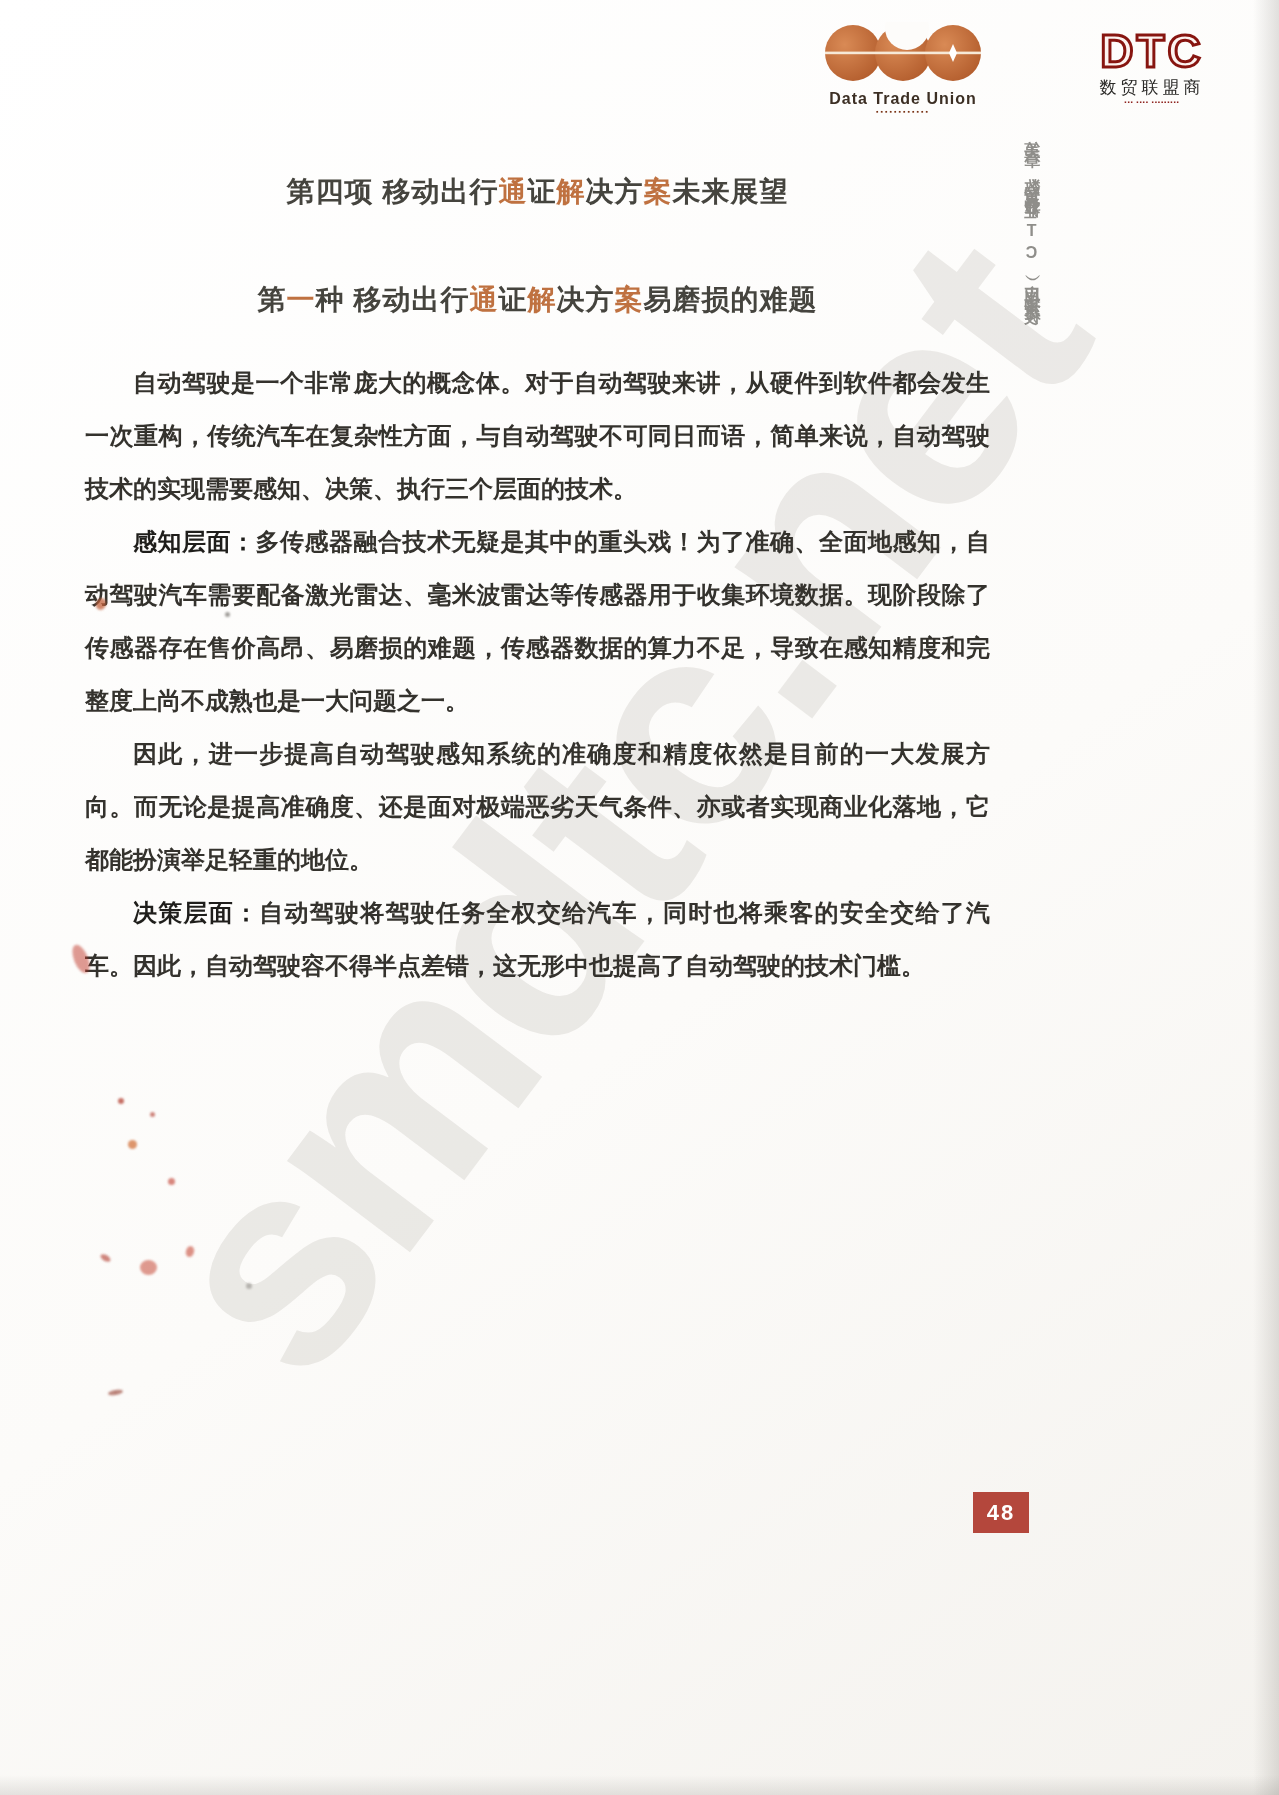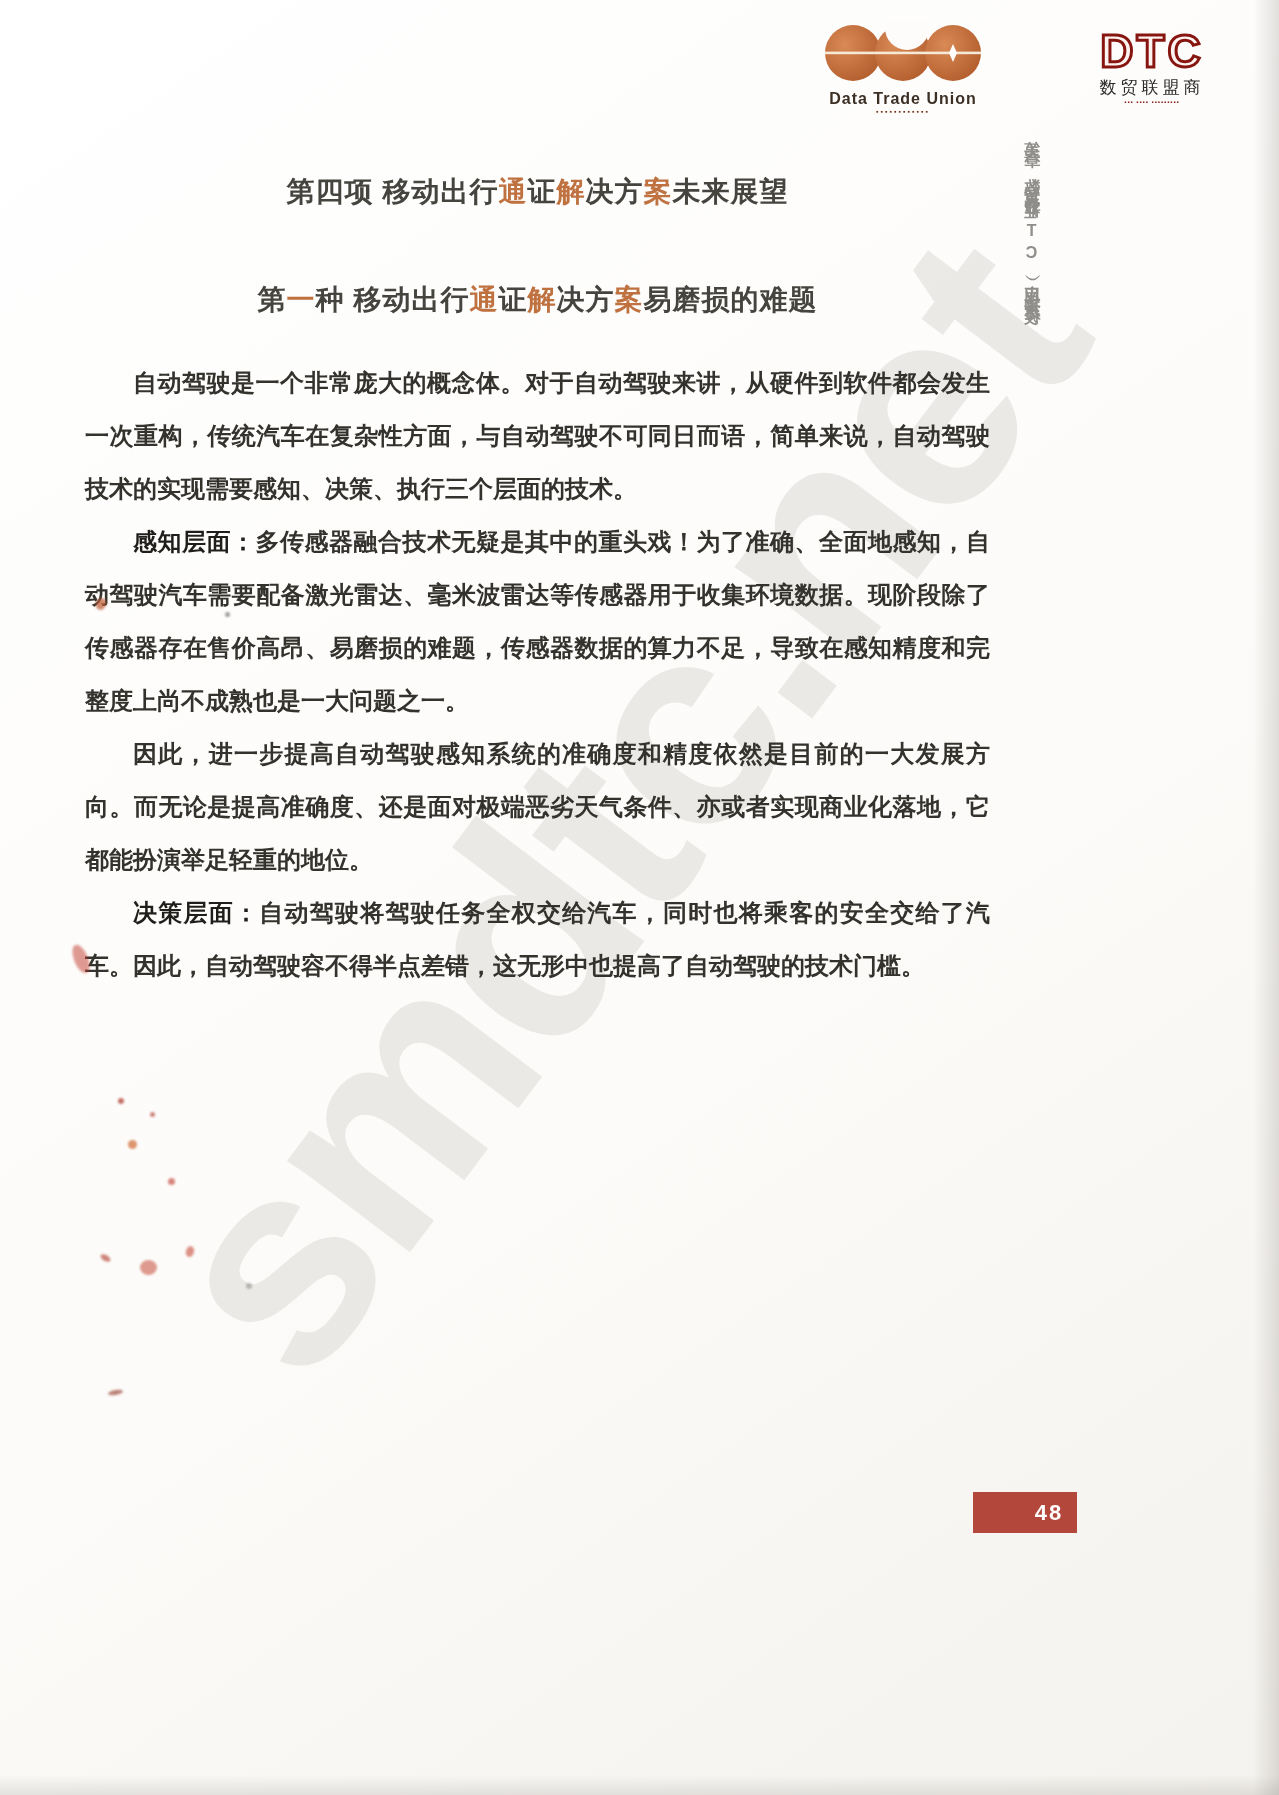--- a/index.html
+++ b/index.html
@@ -111,21 +111,21 @@
     <h1 class="title"><span>第四项 移动出行</span><span class="accent">通</span><span>证</span><span class="accent">解</span><span>决方</span><span class="accent">案</span><span>未来展望</span></h1>
     <h2 class="subtitle"><span>第</span><span class="accent">一</span><span>种 移动出行</span><span class="accent">通</span><span>证</span><span class="accent">解</span><span>决方</span><span class="accent">案</span><span>易磨损的难题</span></h2>
     <div class="body-text">
         <p>自动驾驶是一个非常庞大的概念体。对于自动驾驶来讲，从硬件到软件都会发生一次重构，传统汽车在复杂性方面，与自动驾驶不可同日而语，简单来说，自动驾驶技术的实现需要感知、决策、执行三个层面的技术。</p>
         <p><span class="lead">感知层面：</span>多传感器融合技术无疑是其中的重头戏！为了准确、全面地感知，自动驾驶汽车需要配备激光雷达、毫米波雷达等传感器用于收集环境数据。现阶段除了传感器存在售价高昂、易磨损的难题，传感器数据的算力不足，导致在感知精度和完整度上尚不成熟也是一大问题之一。</p>
         <p>因此，进一步提高自动驾驶感知系统的准确度和精度依然是目前的一大发展方向。而无论是提高准确度、还是面对极端恶劣天气条件、亦或者实现商业化落地，它都能扮演举足轻重的地位。</p>
         <p><span class="lead">决策层面：</span>自动驾驶将驾驶任务全权交给汽车，同时也将乘客的安全交给了汽车。因此，自动驾驶容不得半点差错，这无形中也提高了自动驾驶的技术门槛。</p>
       </div>
   </div>
 
-  <div class="page-number" style="background: rgb(180, 71, 60); padding-left: 48px;">48</div>
+  <div class="page-number" style="background: rgb(180, 71, 60);">48</div>
 
   <div class="edge-right"></div>
   <div class="edge-bottom"></div>
 <div class="stain" style="left: 96px; top: 598px; width: 10px; height: 12px; background: rgb(194, 96, 58); opacity: 0.75; transform: rotate(20deg);"></div>
     <div class="stain" style="left: 225px; top: 612px; width: 5px; height: 5px; background: rgb(85, 81, 75); opacity: 0.55; transform: rotate(0deg);"></div>
     <div class="stain" style="left: 74px; top: 944px; width: 14px; height: 30px; background: rgb(192, 57, 43); opacity: 0.5; transform: rotate(-22deg);"></div>
     <div class="stain" style="left: 118px; top: 1098px; width: 6px; height: 6px; background: rgb(176, 53, 39); opacity: 0.7; transform: rotate(0deg);"></div>
     <div class="stain" style="left: 150px; top: 1112px; width: 5px; height: 5px; background: rgb(176, 53, 39); opacity: 0.6; transform: rotate(0deg);"></div>
     <div class="stain" style="left: 128px; top: 1140px; width: 9px; height: 9px; background: rgb(208, 106, 48); opacity: 0.7; transform: rotate(0deg);"></div>
     <div class="stain" style="left: 168px; top: 1178px; width: 7px; height: 7px; background: rgb(192, 57, 43); opacity: 0.6; transform: rotate(0deg);"></div>

